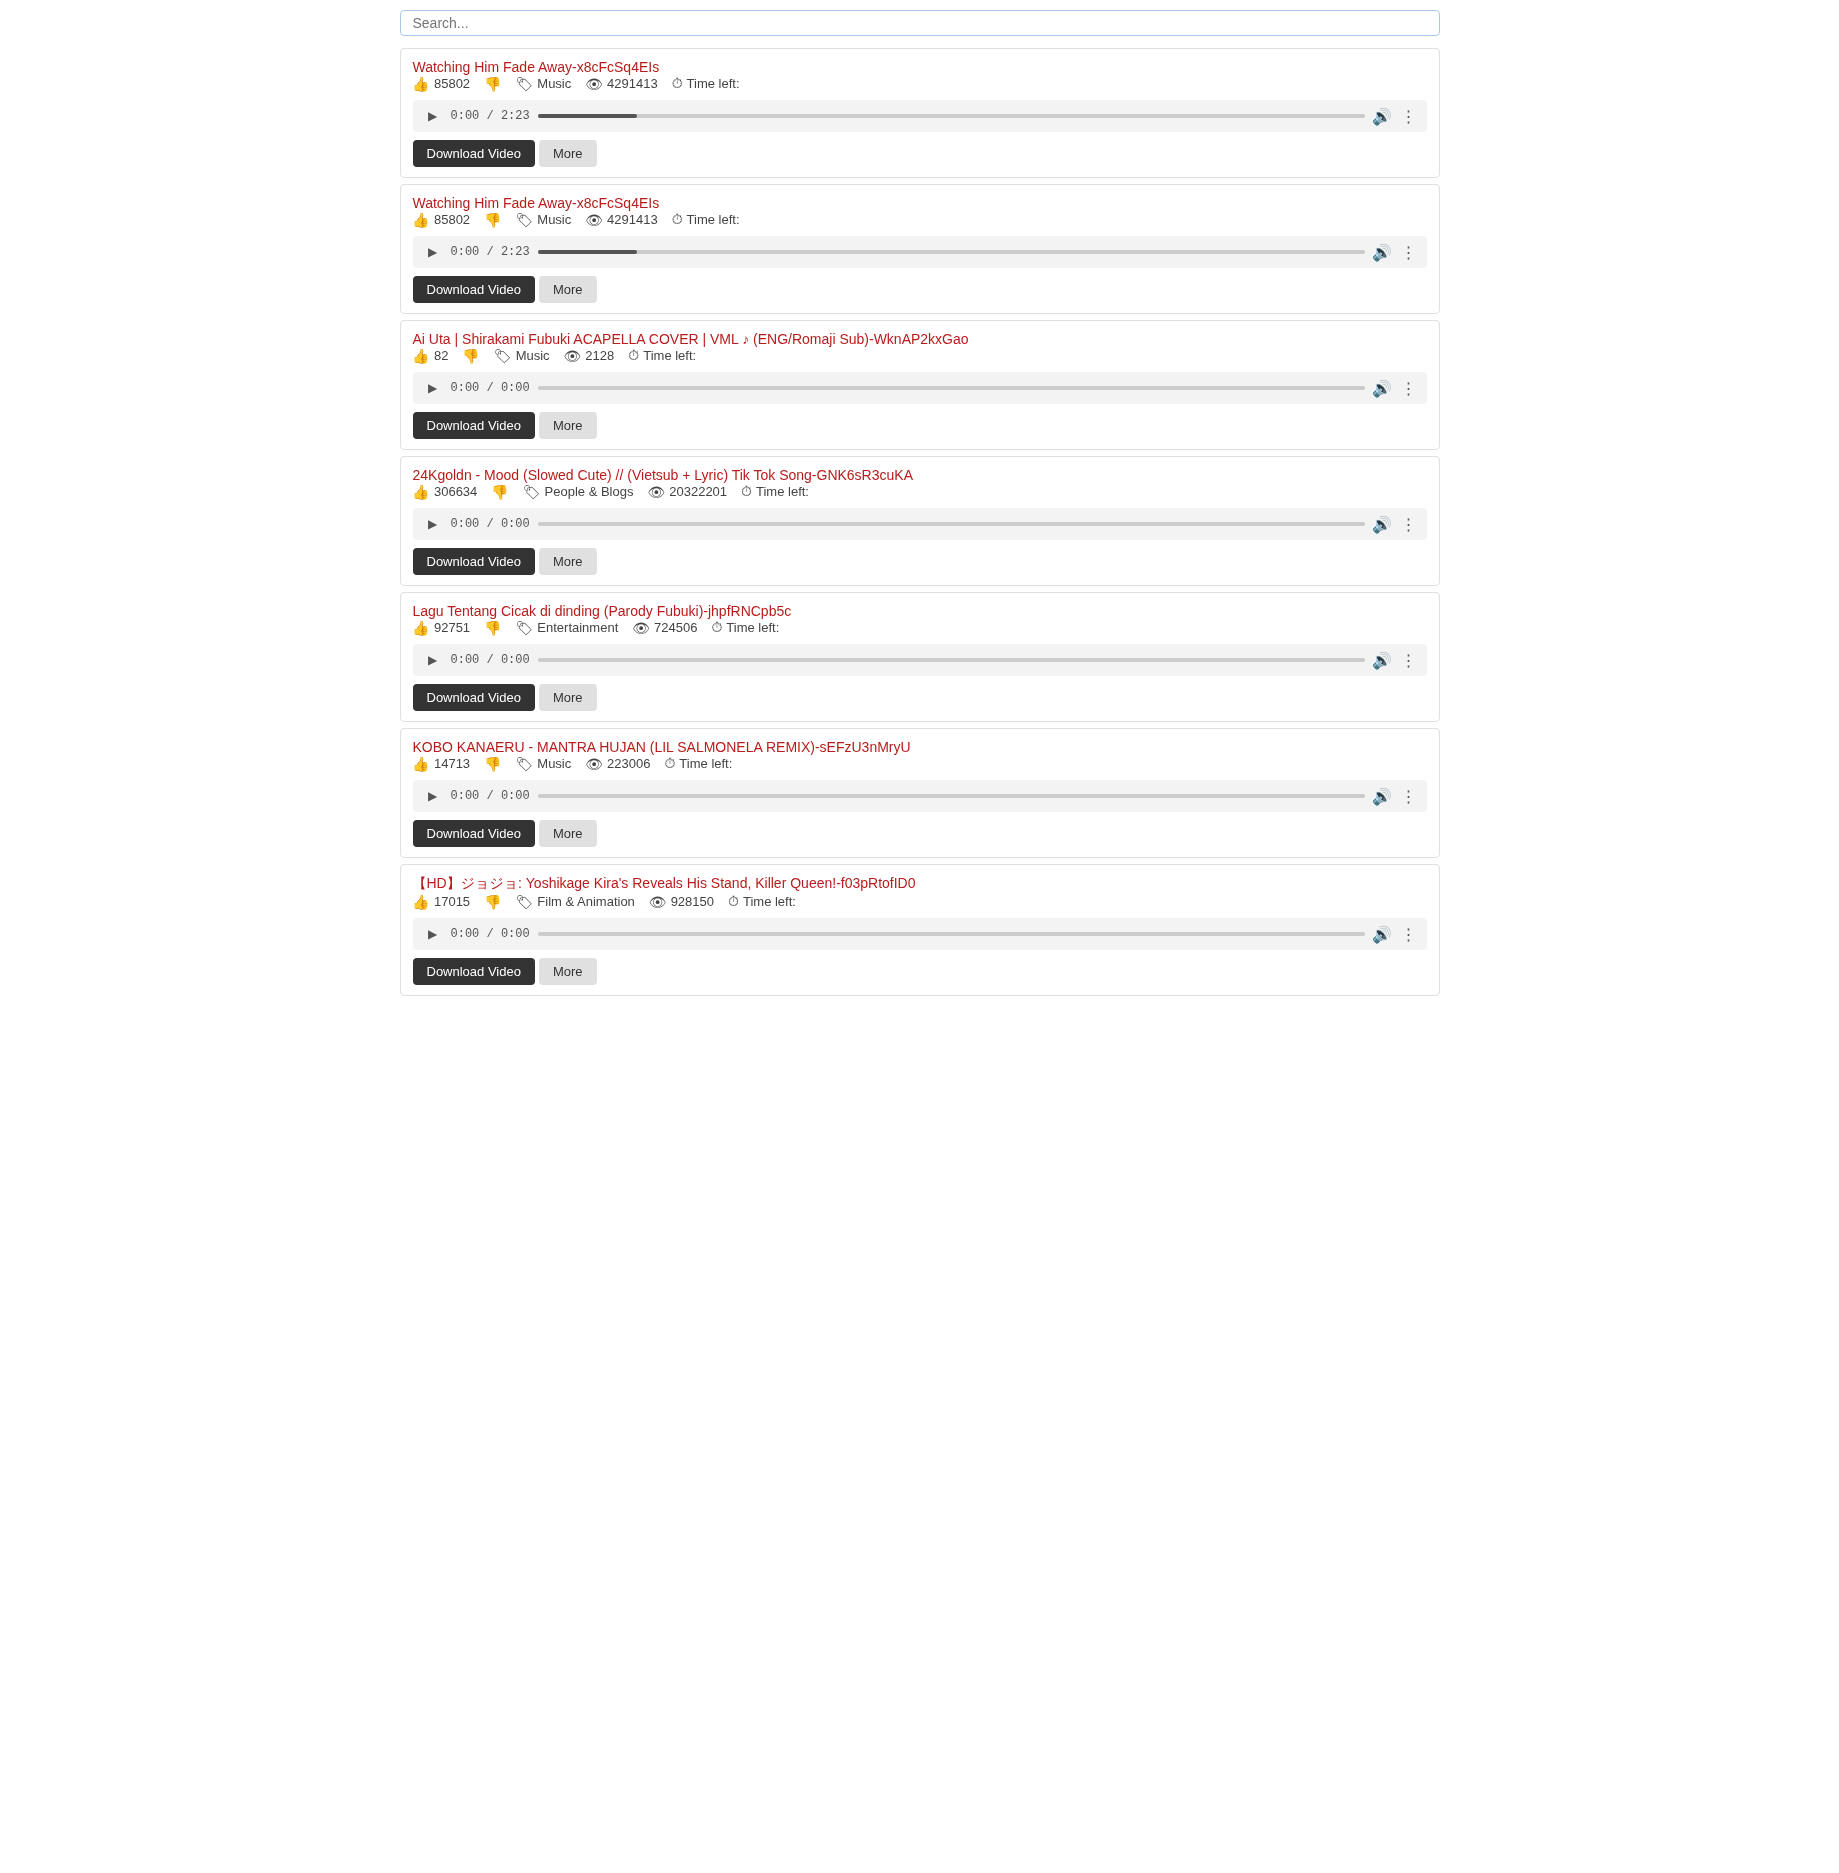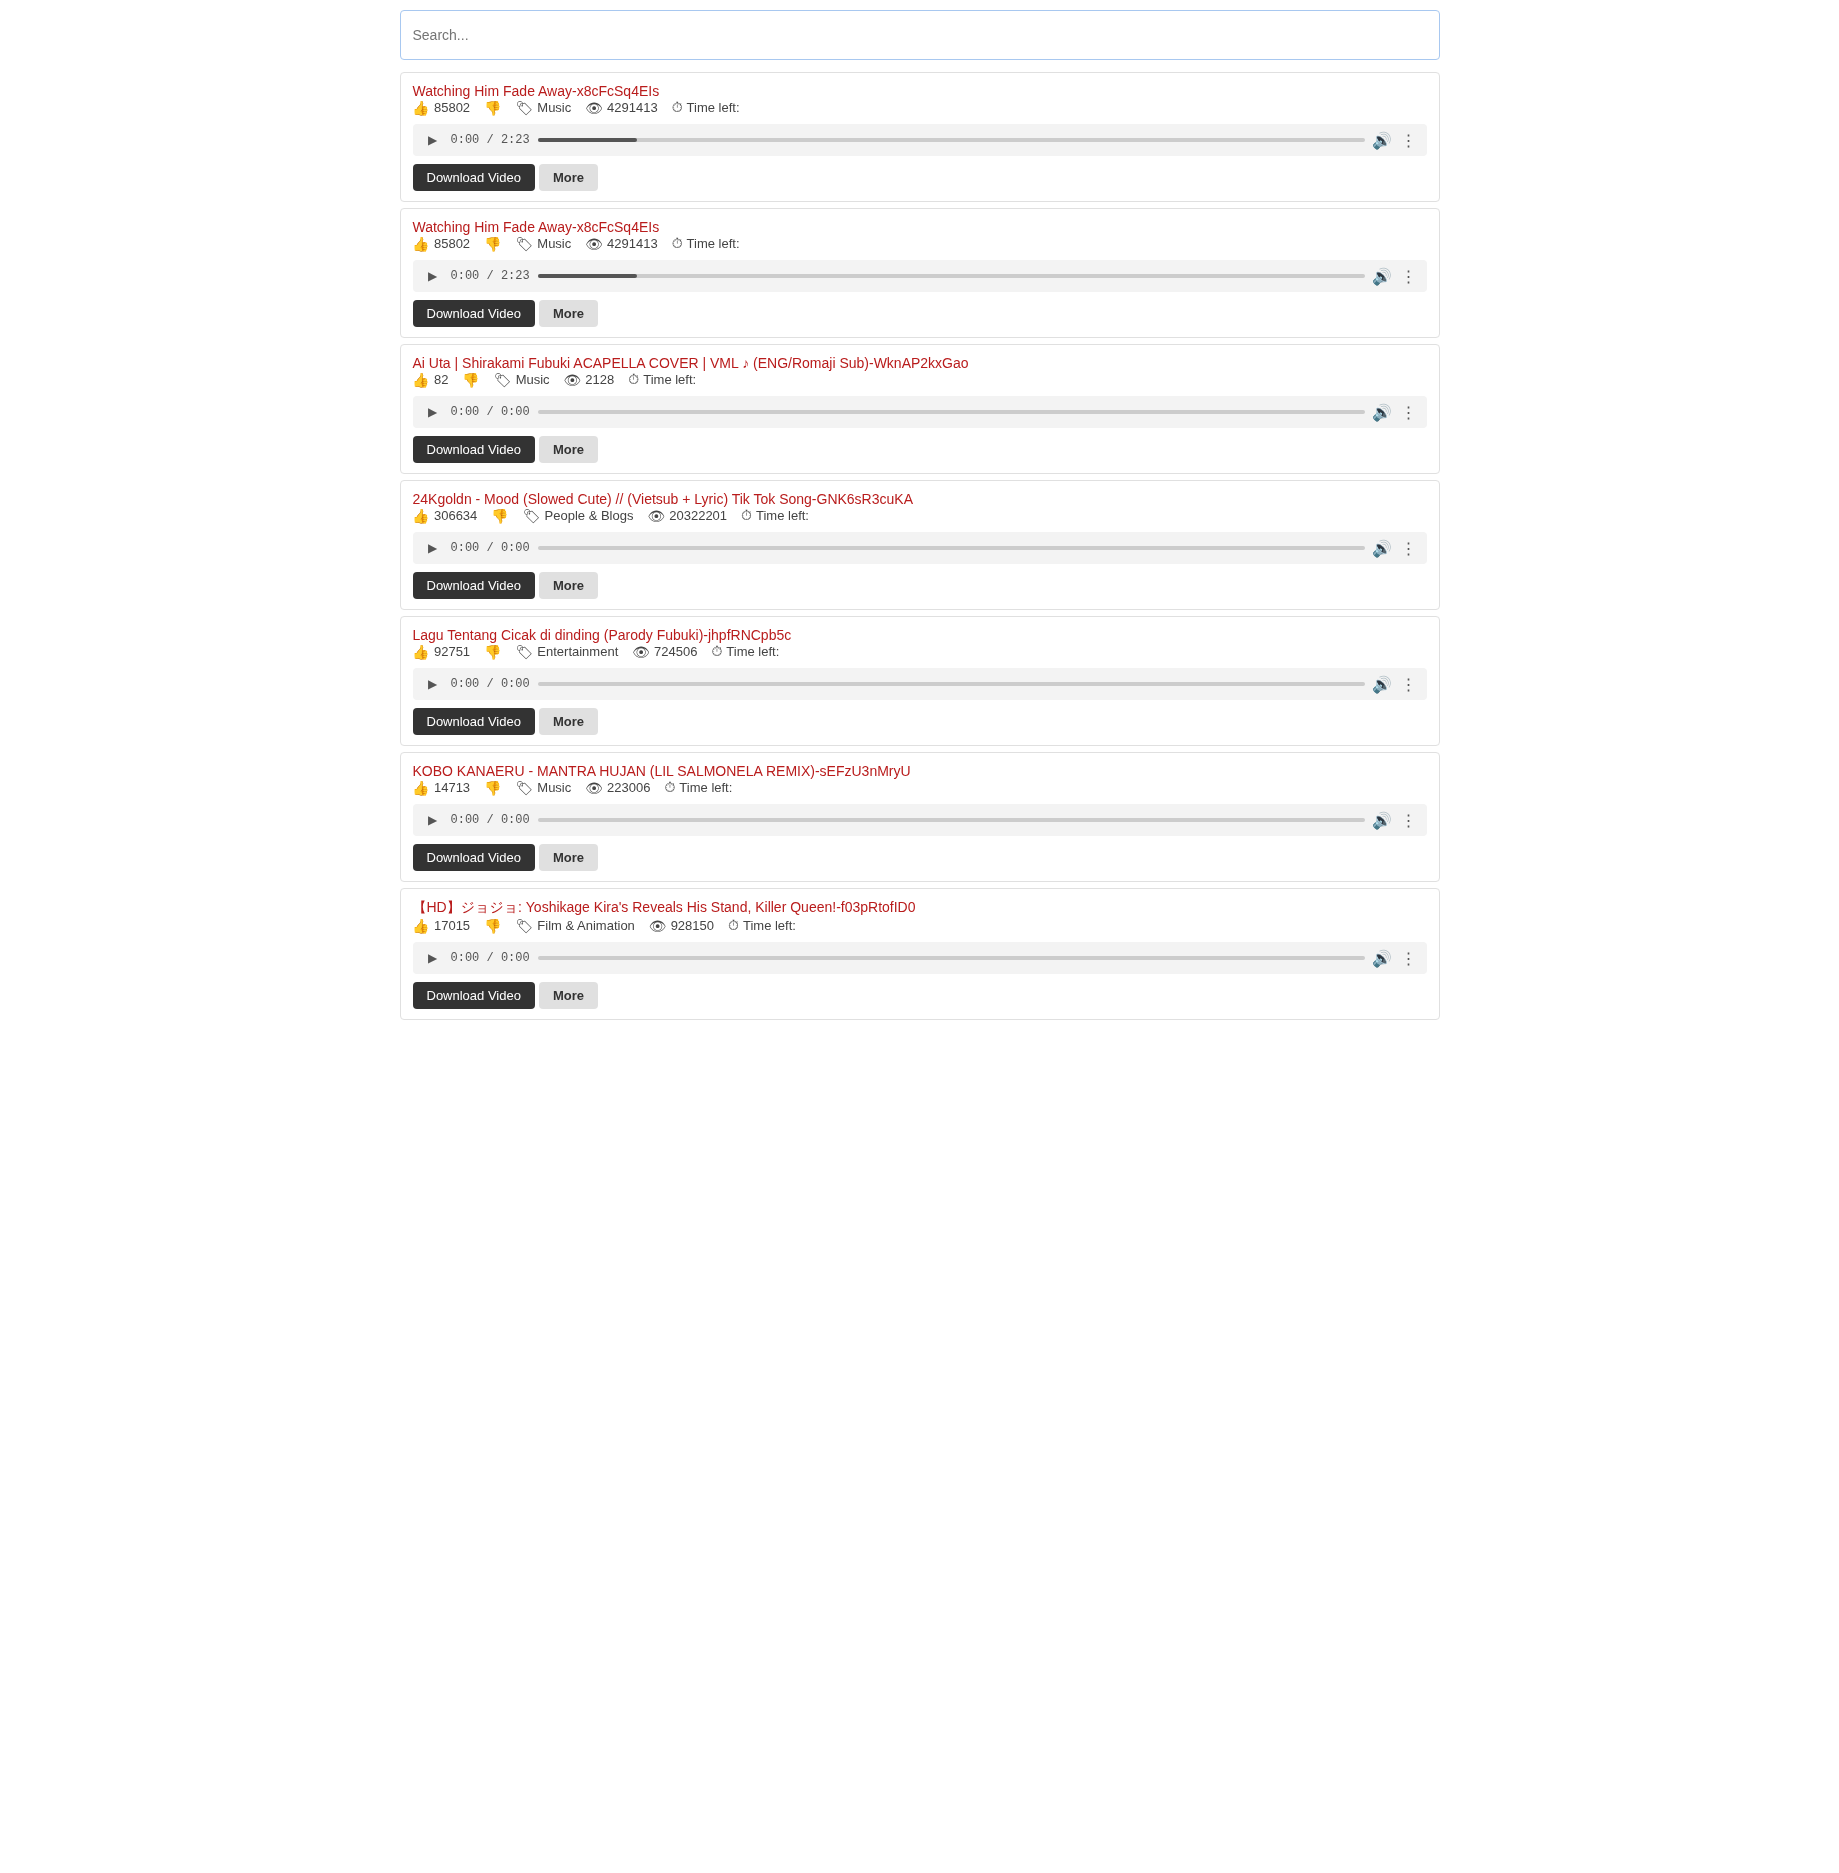--- a/index.html
+++ b/index.html
@@ -12,21 +12,21 @@
     .container {
       max-width: 1060px;
       margin: 0 auto;
       padding: 10px;
     }
     .search-wrapper {
       margin-bottom: 12px;
     }
     .search-input {
       width: 100%;
-      padding: 16px 12px;
+      padding: 4px 12px;
       font-size: 14px;
       border: 1.5px solid #a8c8f0;
       border-radius: 4px;
       outline: none;
       color: #555;
       background: #fff;
     }
     .video-item {
       border: 1px solid #e0e0e0;
       border-radius: 4px;
@@ -126,21 +126,20 @@
       cursor: pointer;
     }
     .btn-more {
       background: #e0e0e0;
       color: #333;
       border: none;
       border-radius: 4px;
       padding: 6px 14px;
       font-size: 13px;
       cursor: pointer;
-      font-weight: bold;
     }
   </style>
 </head>
 <body>
 
 <div class="container">
   <div class="search-wrapper">
     <input type="text" class="search-input" placeholder="Search..." style="">
   </div>
 

